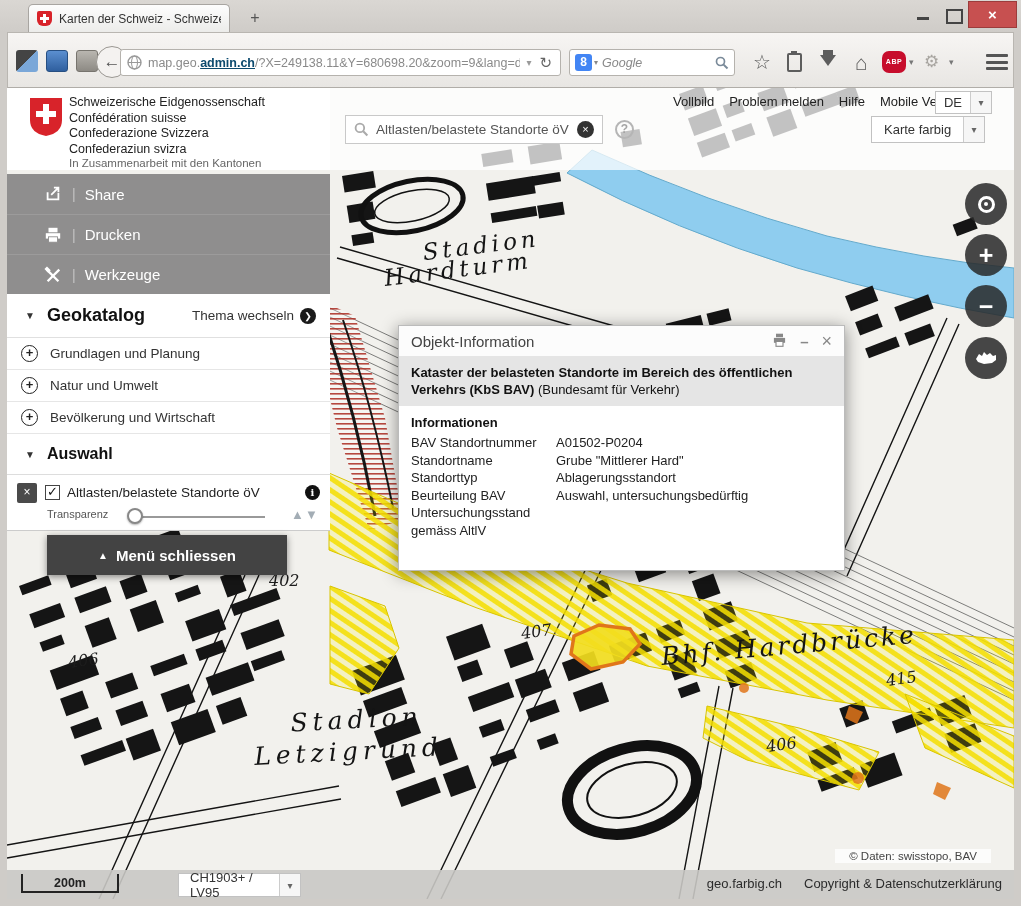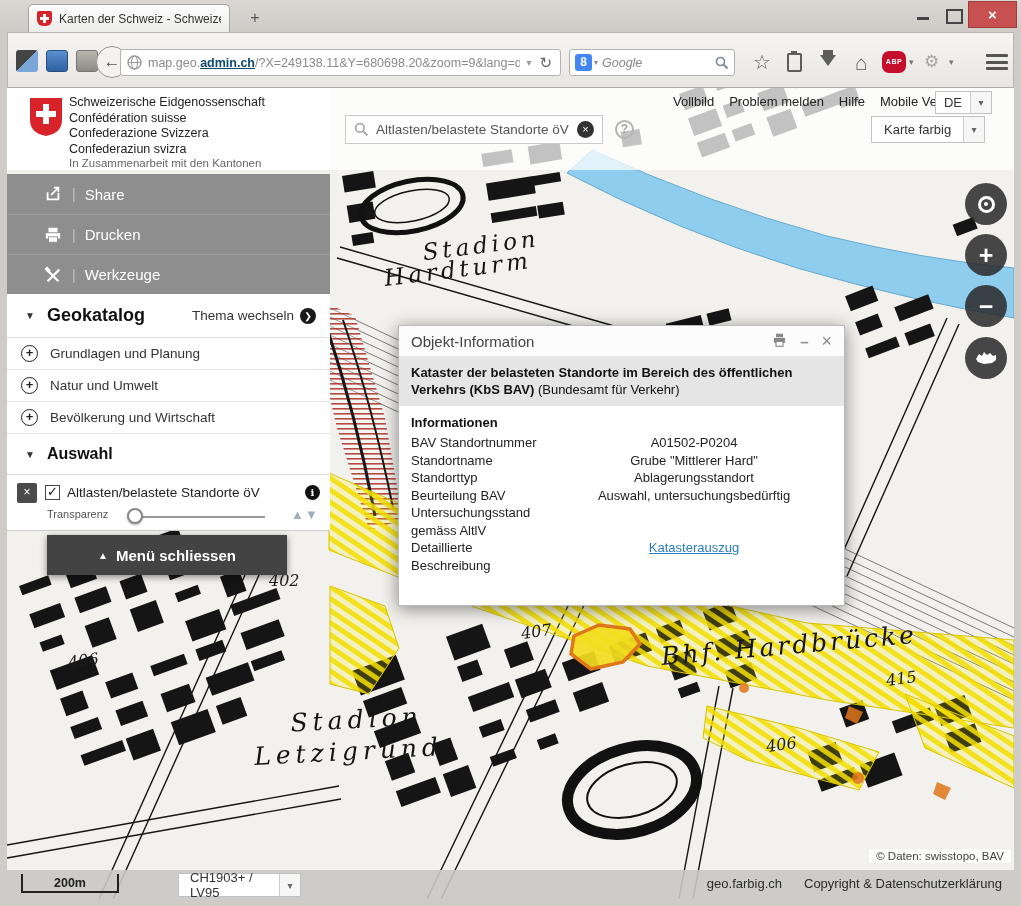--- a/index.html
+++ b/index.html
@@ -105,32 +105,32 @@
   .popup { position:absolute; left:391px; top:237px; width:447px; background:#fff; box-shadow:0 3px 16px rgba(0,0,0,.45); border:1px solid #bbb; }
   .popup-titlebar { height:30px; display:flex; align-items:center; padding:0 12px; background:#fcfcfc; }
   .popup-title { font-size:15px; color:#444; flex:1; }
   .popup-ico { color:#888; font-size:15px; margin-left:13px; line-height:1; }
   .popup-sub { background:#e5e5e5; padding:8px 12px; font-size:13px; line-height:17px; color:#111; }
   .popup-sub b { font-weight:bold; }
   .popup-body { padding:9px 12px 13px 12px; }
   .sect { font-weight:bold; font-size:13px; color:#111; margin-bottom:4px; }
   .prow { display:flex; font-size:13px; line-height:17.5px; color:#222; }
   .prow .pl { flex:0 0 145px; padding-right:8px; }
-  .prow .pv { flex:1;text-align:center; }
+  .prow .pv { flex:1; }
   .plink { color:#2a7cbf; text-decoration:underline; }
   .prow.gap { margin-top:18px; }
 
   
   .mc { position:absolute; left:958px; width:42px; height:42px; border-radius:50%; background:rgba(40,40,40,.85); color:#fff; display:flex; align-items:center; justify-content:center; }
   .mc.zoomin,.mc.zoomout { font-size:25px; font-weight:bold; line-height:1; }
   .geoloc-ring { width:17px; height:17px; border:3.5px solid #fff; border-radius:50%; position:relative; }
   .geoloc-ring::after { content:""; position:absolute; left:3px; top:3px; width:4px; height:4px; background:#fff; border-radius:50%; }
 
   
-  .attribution { position:absolute; right:3px; top:761px; background:rgba(255,255,255,.75); font-size:11.5px; color:#444; padding:1px 7px; }
+  .attribution { position:absolute; right:23px; top:761px; background:rgba(255,255,255,.75); font-size:11.5px; color:#444; padding:1px 14px; }
   .footbar { position:absolute; left:0; top:782px; width:1007px; height:29px; background:rgba(201,200,196,.9); }
   .scalebar { position:absolute; left:14px; top:4px; width:98px; height:19px; border-left:2px solid #222; border-right:2px solid #222; border-bottom:2px solid #222; text-align:center; font-size:12.5px; font-weight:bold; color:#222; line-height:18px; }
   .proj-sel { position:absolute; left:171px; top:3px; width:123px; height:24px; }
   .proj-sel .val { flex:1; padding-left:11px; font-size:13px; }
   .foot-links { position:absolute; right:12px; top:6px; display:flex; gap:22px; font-size:13px; color:#2b2b2b; }
 </style>
 </head>
 <body>
 
 <div class="screen">
@@ -508,24 +508,20 @@
             <span class="pl">Standorttyp</span>
             <span class="pv">Ablagerungsstandort</span>
           </div>
         <div class="prow">
             <span class="pl">Beurteilung BAV</span>
             <span class="pv">Auswahl, untersuchungsbedürftig</span>
           </div>
         <div class="prow">
             <span class="pl">Untersuchungsstand gemäss AltlV</span>
           </div>
-        <div class="prow">
-            <span class="pl">Detaillierte Beschreibung</span>
-            <span class="pv plink">Katasterauszug</span>
-          </div>
         <div class="prow gap">
             <span class="pl"></span>
           </div>
       </div>
     </div>
 
     <div class="mc" style="top:95px;">
         <span class="geoloc-ring"></span>
       </div>
     <div class="mc zoomin" style="top:146px;">+</div>

